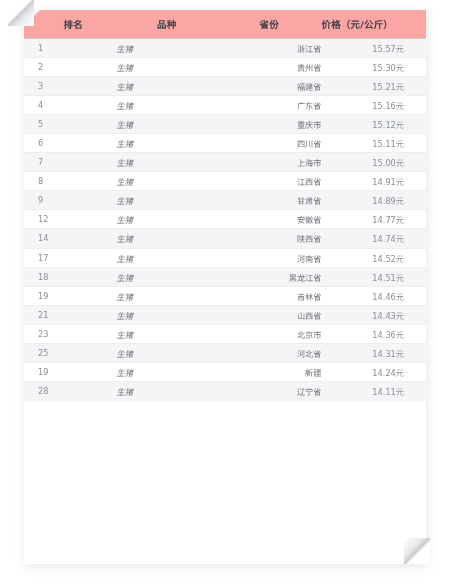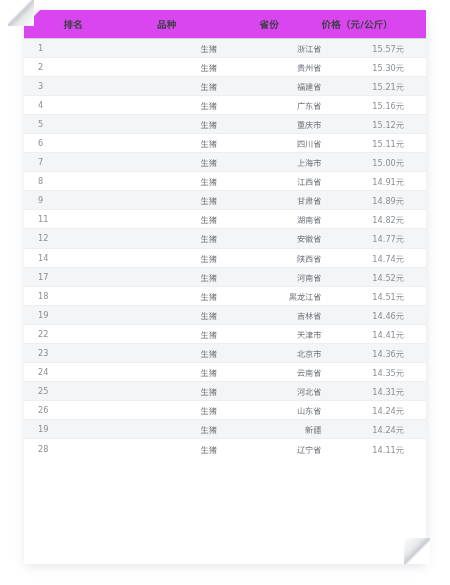--- a/index.html
+++ b/index.html
@@ -80,21 +80,21 @@
   .tbl col.c-rank  { width: 23%; }
   .tbl col.c-kind  { width: 25%; }
   .tbl col.c-prov  { width: 26%; }
   .tbl col.c-price { width: 26%; }
 
   thead th {
     height: 28px;
     font-size: 9.5px;
     font-weight: bold;
     color: #3c3f44;
-    background: #d946ef;
+    background: #fca5a5;
     border-bottom: 1px solid #cfd2d6;
     white-space: nowrap;
     letter-spacing: .2px;
   }
   thead th.h-rank  { text-align: center; padding-left: 6px; }
   thead th.h-kind  { text-align: center; }
   thead th.h-prov  { text-align: center; }
   thead th.h-price { text-align: left; padding-right: 14px; }
 
   tbody td {
@@ -109,22 +109,23 @@
   tbody tr:nth-child(odd)  td { background: #f4f5f7; }
   tbody tr:nth-child(even) td { background: #ffffff; }
   tbody tr:last-child td { border-bottom: none; }
 
   td.d-rank {
     text-align: left;
     padding-left: 14px;
     color: #8b8f96;
   }
   td.d-kind {
-    text-align: right;
+    text-align: left;
     color: #6f737a;
+    font-style: italic;
   }
   td.d-prov {
     text-align: right;
     color: #6f737a;
   }
   td.d-price {
     text-align: right;
     padding-right: 22px;
     color: #8b8f96;
   }
@@ -201,26 +202,20 @@
             <td class="d-prov">江西省</td>
             <td class="d-price">14.91元</td>
           </tr>
           <tr>
             <td class="d-rank">9</td>
             <td class="d-kind">生猪</td>
             <td class="d-prov">甘肃省</td>
             <td class="d-price">14.89元</td>
           </tr>
           <tr>
-            <td class="d-rank">11</td>
-            <td class="d-kind">生猪</td>
-            <td class="d-prov">湖南省</td>
-            <td class="d-price">14.82元</td>
-          </tr>
-          <tr>
             <td class="d-rank">12</td>
             <td class="d-kind">生猪</td>
             <td class="d-prov">安徽省</td>
             <td class="d-price">14.77元</td>
           </tr>
           <tr>
             <td class="d-rank">14</td>
             <td class="d-kind">生猪</td>
             <td class="d-prov">陕西省</td>
             <td class="d-price">14.74元</td>
@@ -237,48 +232,36 @@
             <td class="d-prov">黑龙江省</td>
             <td class="d-price">14.51元</td>
           </tr>
           <tr>
             <td class="d-rank">19</td>
             <td class="d-kind">生猪</td>
             <td class="d-prov">吉林省</td>
             <td class="d-price">14.46元</td>
           </tr>
           <tr>
-            <td class="d-rank">22</td>
-            <td class="d-kind">生猪</td>
-            <td class="d-prov">天津市</td>
-            <td class="d-price">14.41元</td>
+            <td class="d-rank">21</td>
+            <td class="d-kind">生猪</td>
+            <td class="d-prov">山西省</td>
+            <td class="d-price">14.43元</td>
           </tr>
           <tr>
             <td class="d-rank">23</td>
             <td class="d-kind">生猪</td>
             <td class="d-prov">北京市</td>
             <td class="d-price">14.36元</td>
           </tr>
           <tr>
-            <td class="d-rank">24</td>
-            <td class="d-kind">生猪</td>
-            <td class="d-prov">云南省</td>
-            <td class="d-price">14.35元</td>
-          </tr>
-          <tr>
             <td class="d-rank">25</td>
             <td class="d-kind">生猪</td>
             <td class="d-prov">河北省</td>
             <td class="d-price">14.31元</td>
-          </tr>
-          <tr>
-            <td class="d-rank">26</td>
-            <td class="d-kind">生猪</td>
-            <td class="d-prov">山东省</td>
-            <td class="d-price">14.24元</td>
           </tr>
           <tr>
             <td class="d-rank">19</td>
             <td class="d-kind">生猪</td>
             <td class="d-prov">新疆</td>
             <td class="d-price">14.24元</td>
           </tr>
           <tr>
             <td class="d-rank">28</td>
             <td class="d-kind">生猪</td>

